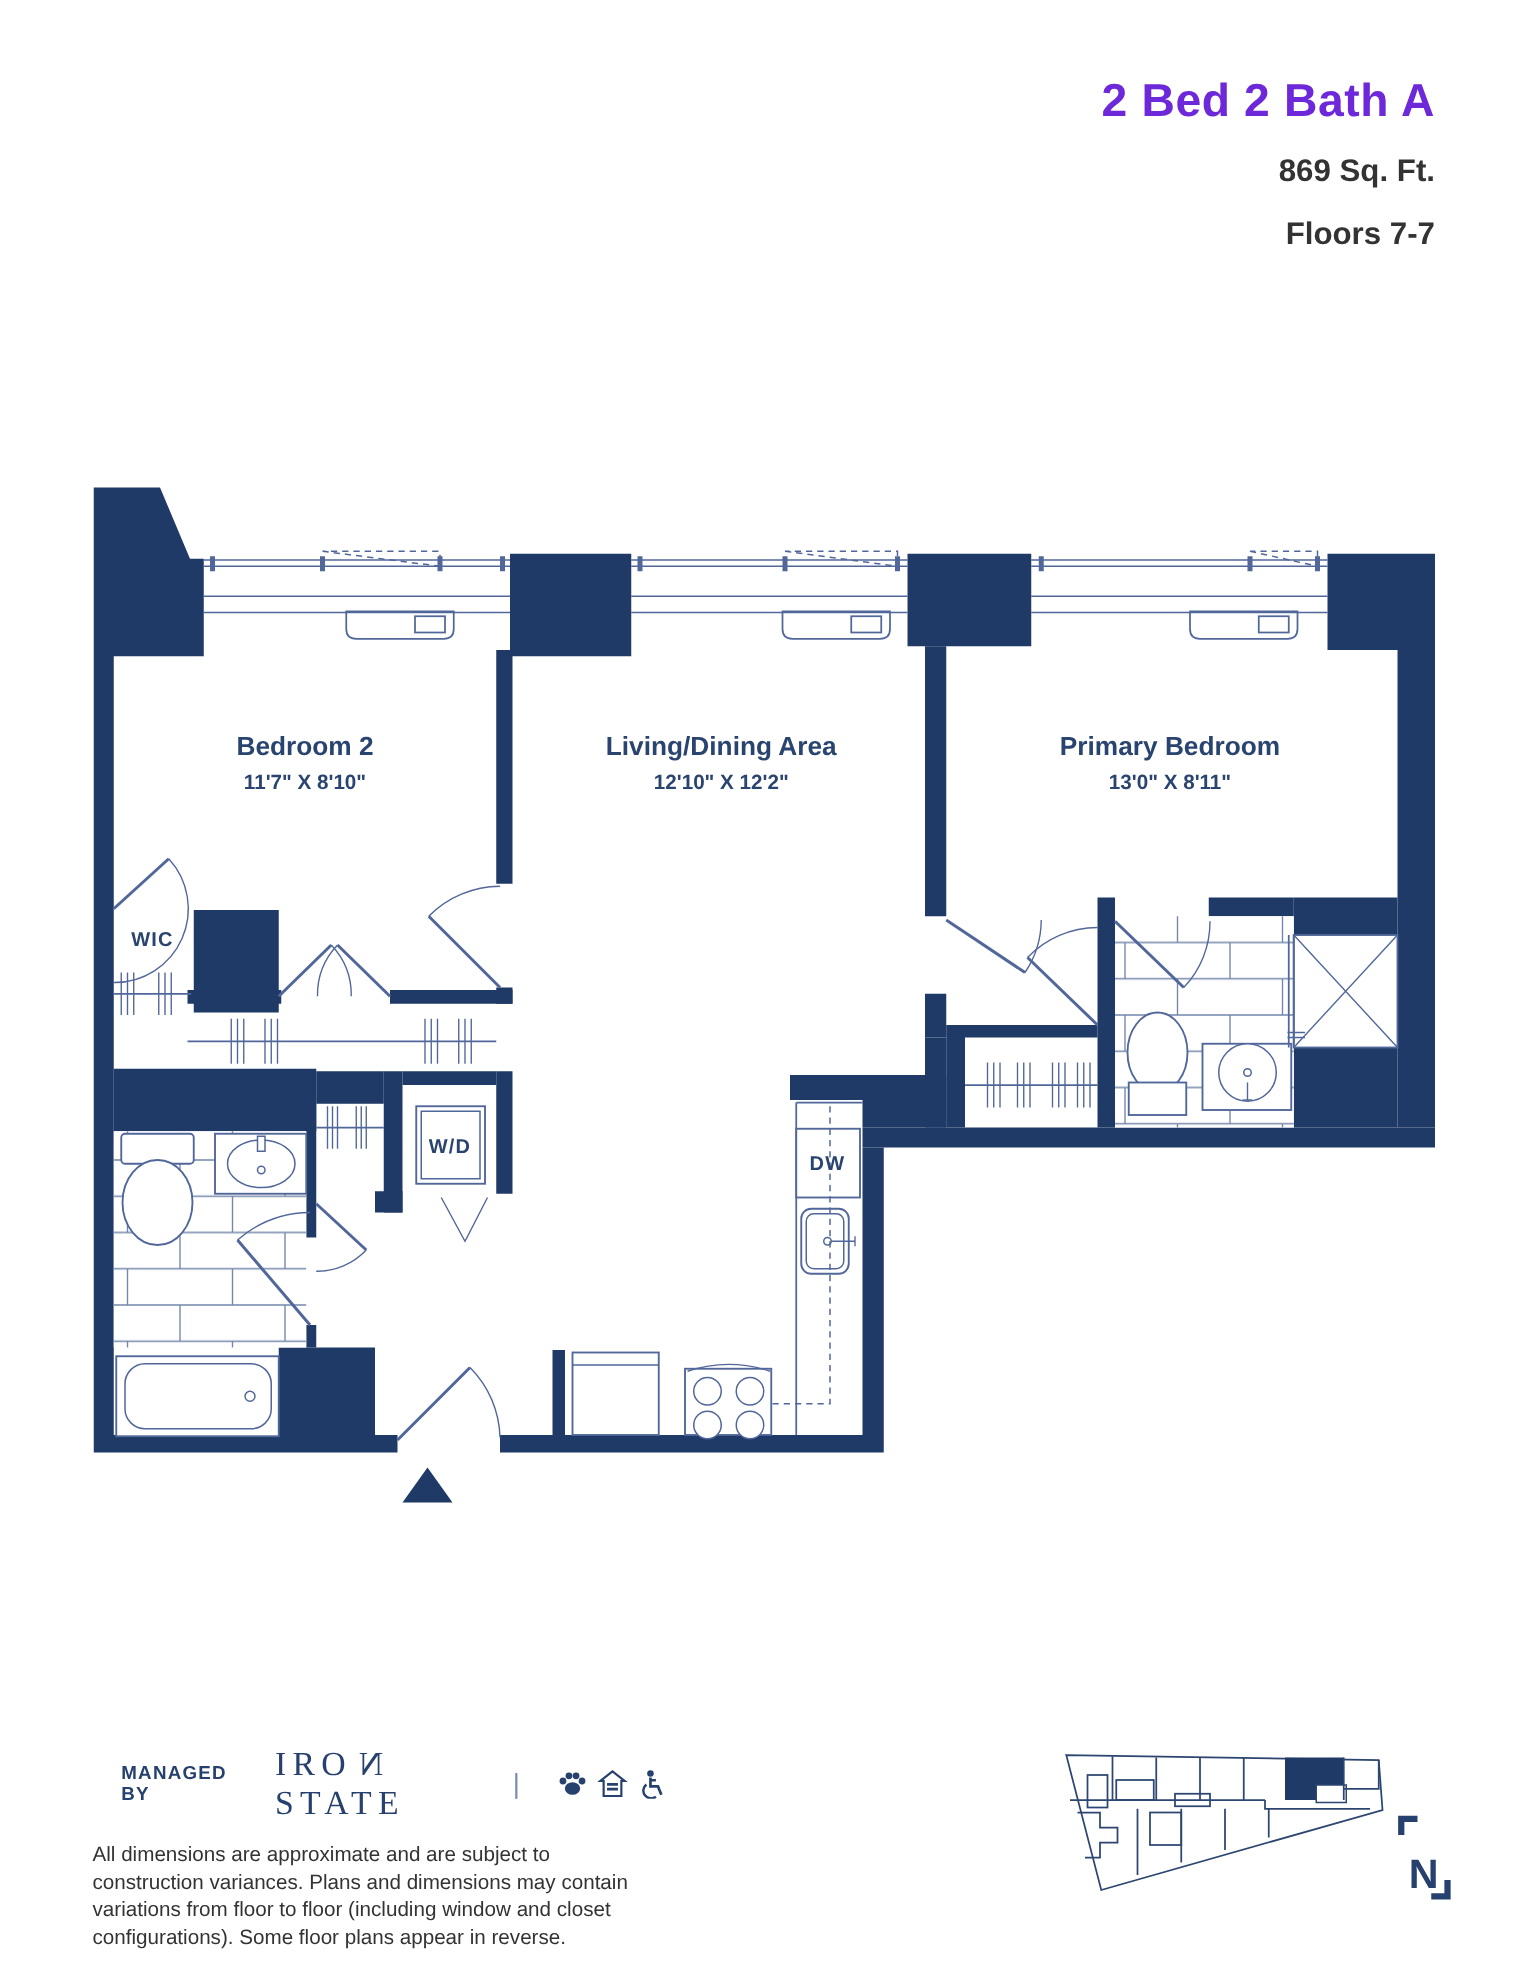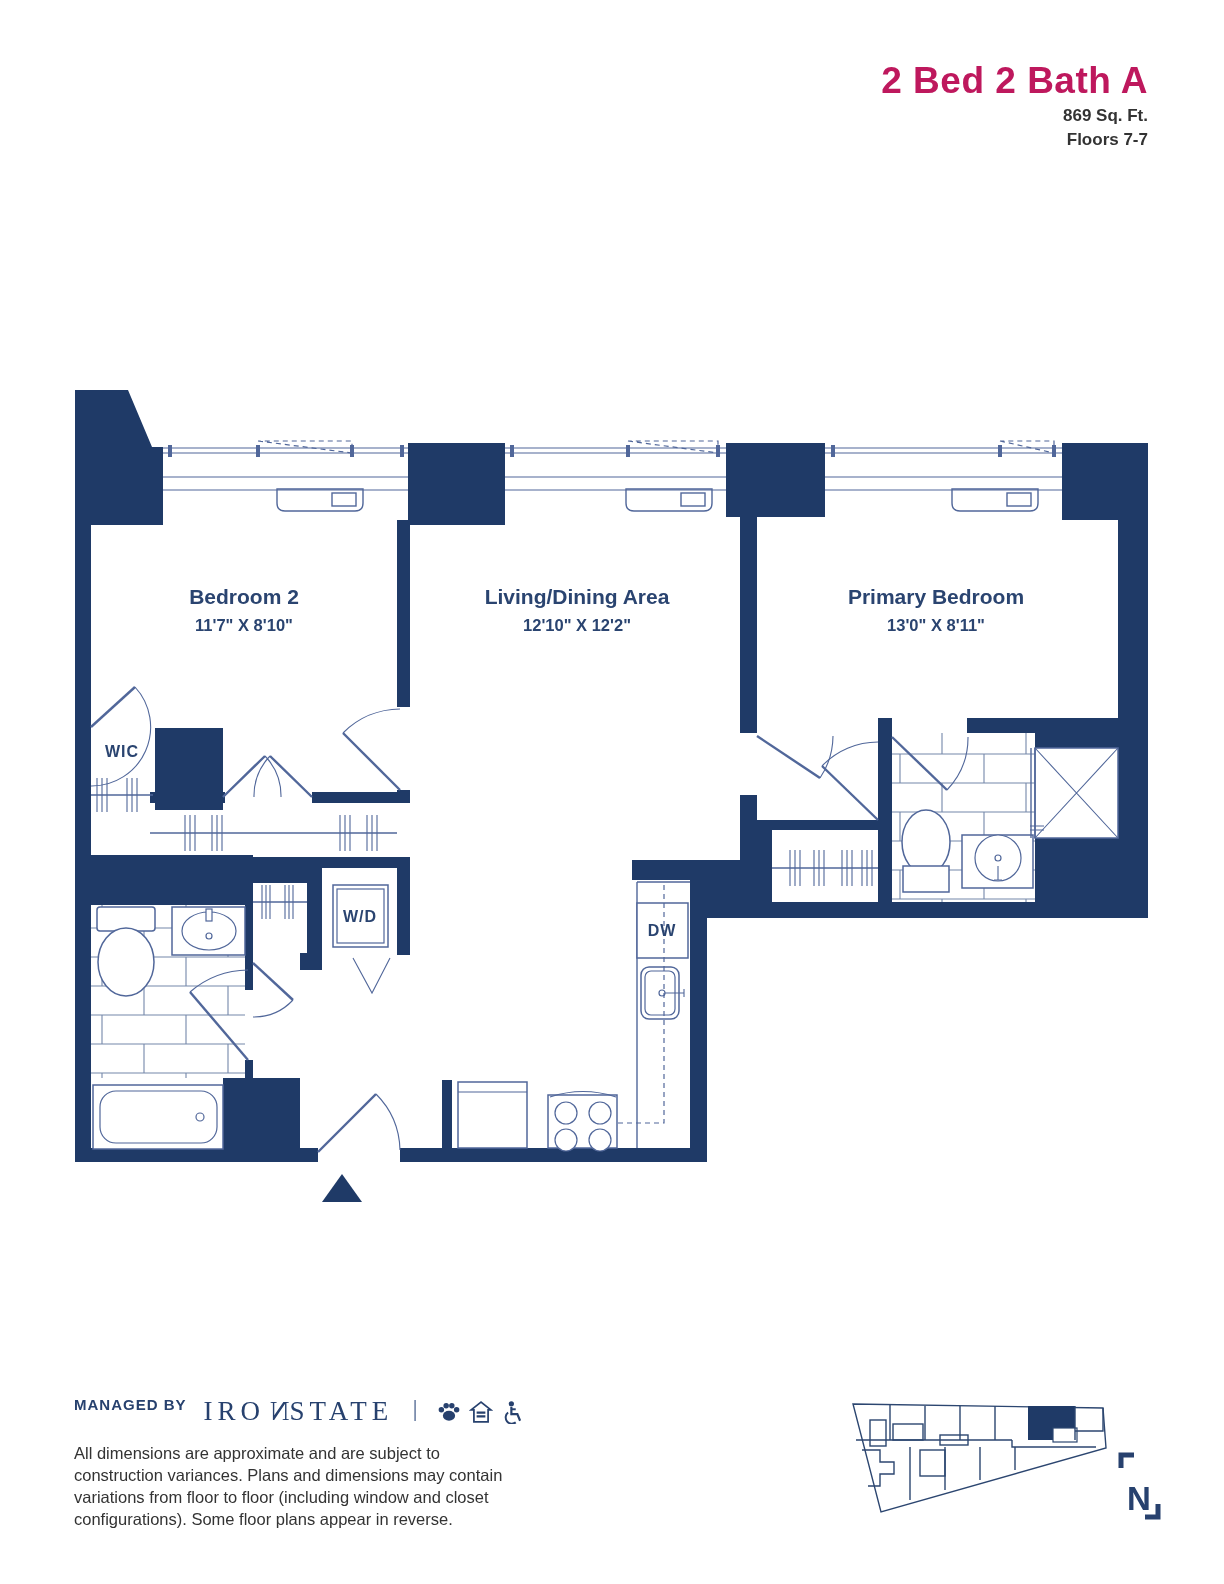--- a/index.html
+++ b/index.html
@@ -5,26 +5,26 @@
   html,body{margin:0;padding:0;background:#ffffff;}
   .page{position:relative;width:1224px;height:1584px;background:#fff;overflow:hidden;
         font-family:"Liberation Sans", sans-serif;}
   .layer{position:absolute;inset:0;z-index:2;pointer-events:none;}
   .plan-svg{position:absolute;inset:0;z-index:1;}
 
   
   .logo{position:absolute;left:74px;top:64px;font-size:46px;font-weight:700;letter-spacing:7px;
         color:#a6a6a6;-webkit-text-fill-color:#ffffff;-webkit-text-stroke:1.4px #9d9d9d;}
   .title-block{position:absolute;right:76px;top:60px;text-align:right;}
-  .unit-title{font-size:37px;font-weight:700;color:#be185d;letter-spacing:.5px;}
-  .unit-area,.unit-floors{font-size:17px;font-weight:700;color:#333333;margin-top:4px;}
+  .unit-title{font-size:37px;font-weight:700;color:#6d28d9;letter-spacing:.5px;}
+  .unit-area,.unit-floors{font-size:25px;font-weight:700;color:#333333;margin-top:21px;}
 
   
   .footer{position:absolute;left:74px;top:1396px;width:460px;}
-  .managed-row{display:flex;gap:17px;color:#27416e;}
+  .managed-row{display:flex;align-items:center;gap:28px;color:#27416e;margin-left:23px;}
   .managed-by{font-size:15px;font-weight:700;letter-spacing:1px;color:#27416e;}
   .brand{font-family:"Liberation Serif", serif;font-size:27px;letter-spacing:5px;color:#27416e;}
   .brand .flip{display:inline-block;transform:scaleX(-1);}
   .divider{font-size:22px;color:#7d8eae;font-weight:300;margin:0 2px;}
   .amenity-icons{display:flex;align-items:center;gap:8px;}
   .disclaimer{margin-top:15px;font-size:16.5px;line-height:22px;color:#333333;width:440px;}
 
   
   .w{fill:#1f3a67;}
   .ln{stroke:#51679a;stroke-width:1.4;fill:none;}

